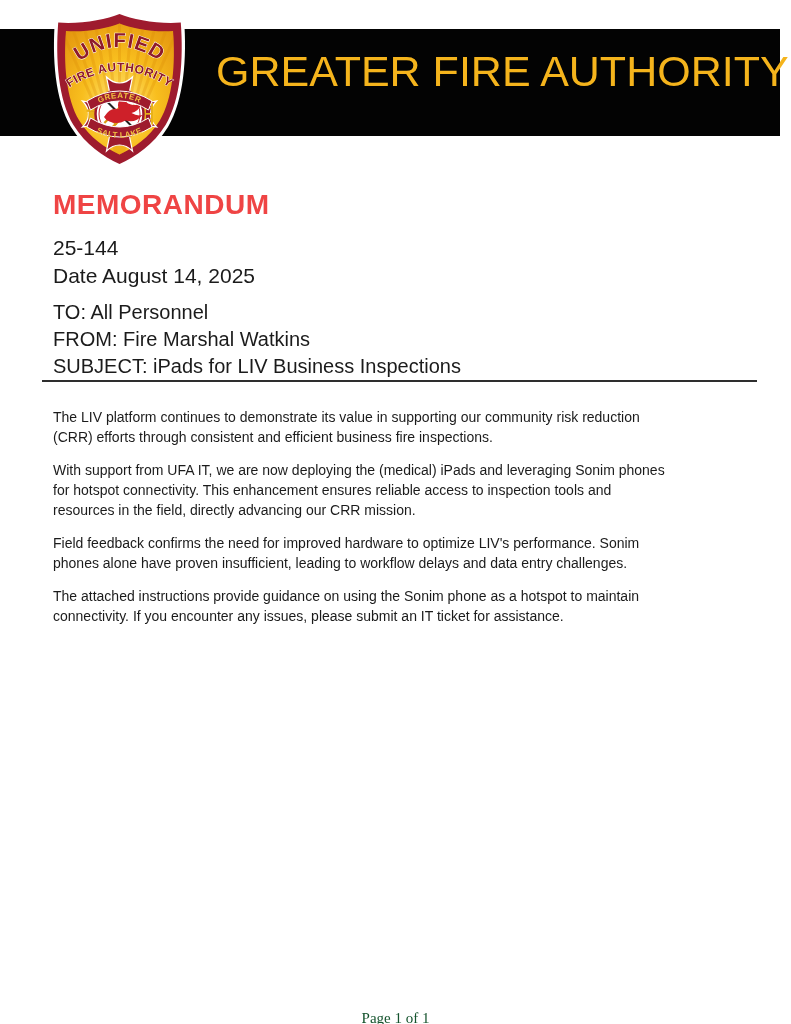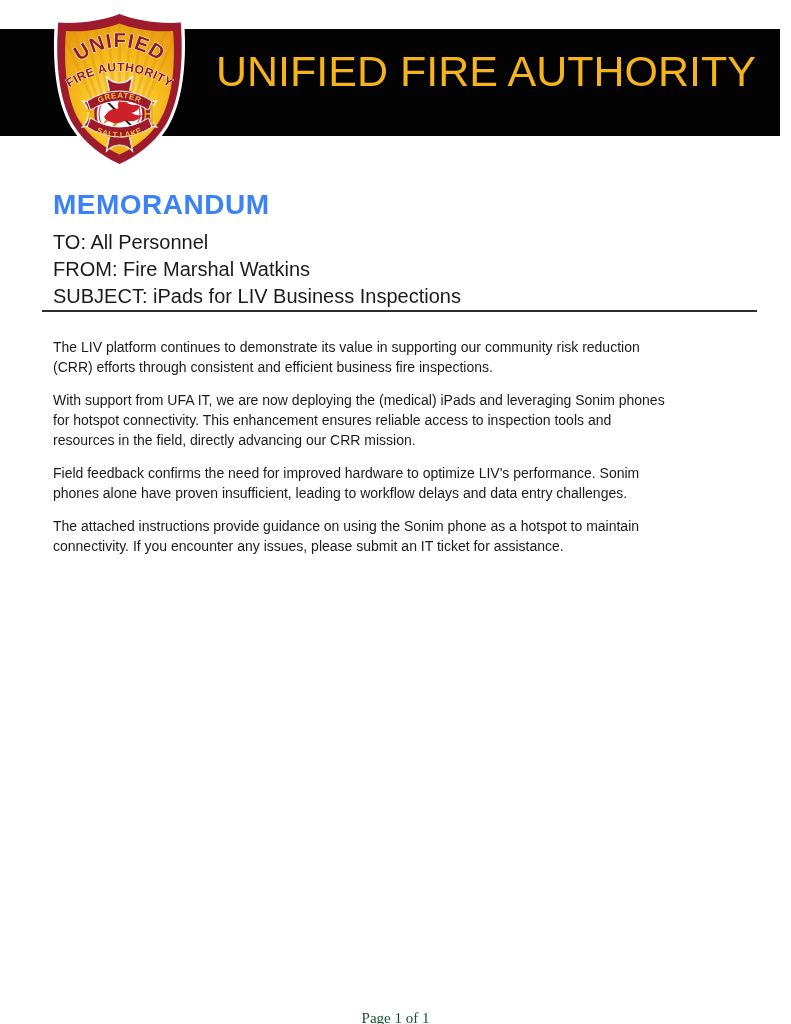--- a/index.html
+++ b/index.html
@@ -6,40 +6,40 @@
   .page{position:relative;width:791px;height:1024px;background:#ffffff;overflow:hidden;
         font-family:"Liberation Sans",sans-serif;color:#1b1b1b;}
   
   .band{position:absolute;left:0;top:29px;width:780px;height:107px;background:#030303;}
   .band-title{position:absolute;left:216px;top:21px;font-size:43px;line-height:43px;
               font-weight:400;color:#F5B41C;white-space:nowrap;}
   
   .logo{position:absolute;left:47px;top:8px;width:145px;height:164px;}
   
   .content{position:absolute;left:53px;top:190px;width:708px;}
-  .memo-heading{margin:0;font-size:28px;line-height:30px;font-weight:bold;letter-spacing:0.5px;color:#3b82f6;}
+  .memo-heading{margin:0;font-size:28px;line-height:30px;font-weight:bold;letter-spacing:0.5px;color:#ef4444;}
   .idblock{margin-top:14px;}
   .idline{font-size:21px;line-height:28px;}
   .metablock{margin-top:9px;}
   .meta{font-size:20px;line-height:27px;}
   .rule{height:0;border-bottom:2px solid #2e2e2e;width:715px;margin-left:-11px;}
   .para{margin:8px 0 13px 0;font-size:14px;line-height:20px;white-space:pre-line;}
   .para.first{margin-top:25px;}
   
   .footer{position:absolute;left:0;top:966px;width:791px;text-align:center;
           font-family:"Liberation Serif",serif;font-size:15px;color:#14532d;margin-top:44px;}
   svg text{font-family:"Liberation Sans",sans-serif;}
 </style>
 </head>
 <body>
 
 <div class="page">
 
   <div class="band">
-    <div class="band-title">UNIFIED FIRE AUTHORITY</div>
+    <div class="band-title">GREATER FIRE AUTHORITY</div>
   </div>
 
   <div class="logo">
     <svg width="145" height="164" viewBox="0 0 145 164">
       <defs>
         <path id="shield" d="M72.5 2 C58 8 30 13 8 11 C5 50 8 92 24 119 C37 140 55 152 72.5 160 C90 152 108 140 121 119 C137 92 140 50 137 11 C115 13 87 8 72.5 2 Z"></path>
         <radialGradient id="gold" cx="50%" cy="62%" r="78%">
           <stop offset="0%" stop-color="#FFE87E"></stop>
           <stop offset="45%" stop-color="#F8BE1E"></stop>
           <stop offset="100%" stop-color="#E2920D"></stop>
@@ -131,20 +131,24 @@
       </text>
       <text font-size="12" font-weight="bold" fill="#8E1A2B" stroke="#ffffff" stroke-width="0.8" paint-order="stroke" letter-spacing="0.5" text-anchor="middle">
         <textPath href="#arcMid" startOffset="50%">FIRE AUTHORITY</textPath>
       </text>
     </svg>
   </div>
 
   <div class="content">
     <h1 class="memo-heading">MEMORANDUM</h1>
 
+    <div class="idblock">
+      <div class="idline">25-144</div>
+      <div class="idline">Date August 14, 2025</div>
+    </div>
 
     <div class="metablock">
       <div class="meta">TO: All Personnel</div>
       <div class="meta">FROM: Fire Marshal Watkins</div>
       <div class="meta">SUBJECT: iPads for LIV Business Inspections</div>
     </div>
 
     <div class="rule"></div>
 
     <p class="para first">The LIV platform continues to demonstrate its value in supporting our community risk reduction

